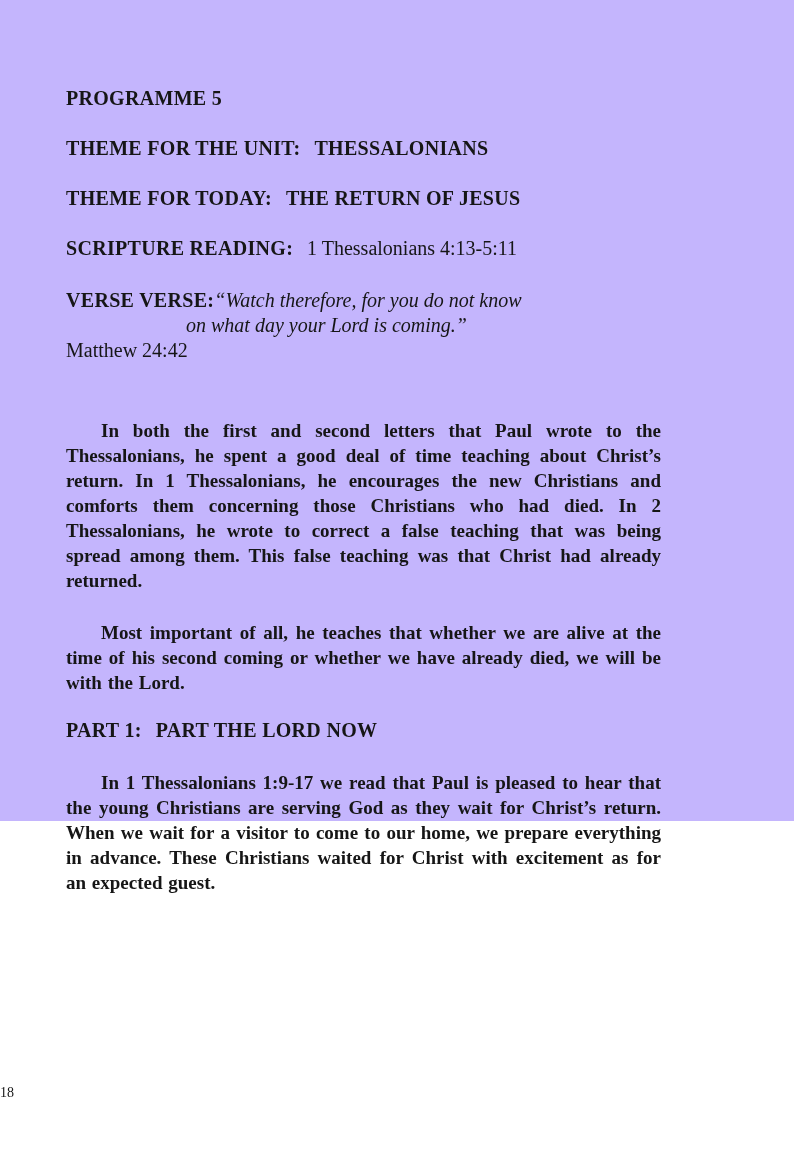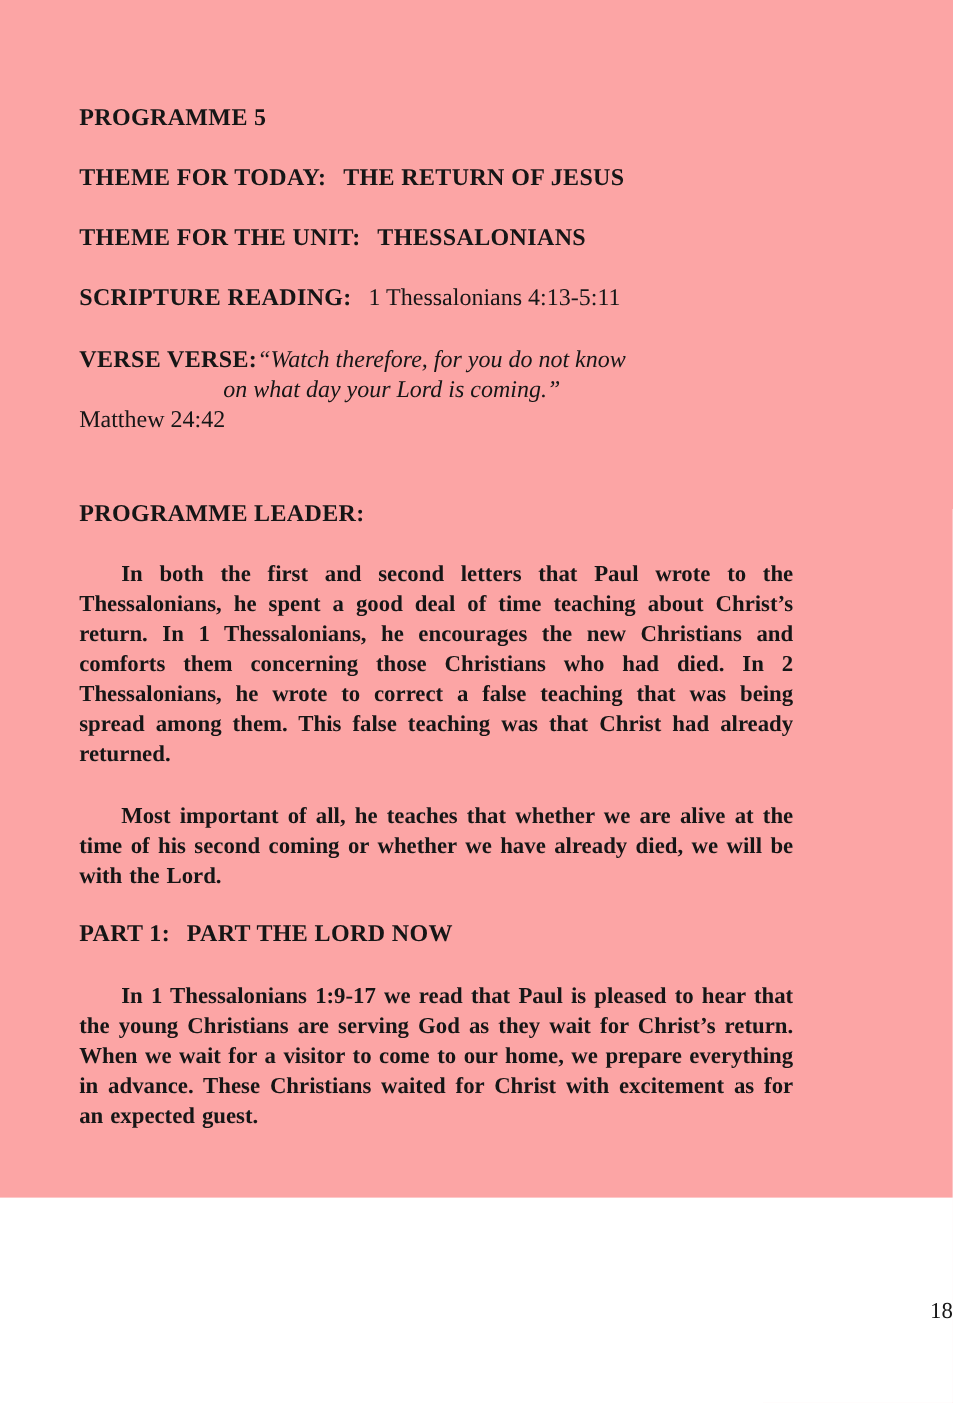--- a/index.html
+++ b/index.html
@@ -6,22 +6,22 @@
     margin: 0;
     padding: 0;
     width: 794px;
     height: 1169px;
     background: #ffffff;
     overflow: hidden;
   }
   .page {
     position: relative;
     width: 794px;
-    height: 998px;
-    background: #fca5a5;
+    height: 821px;
+    background: #c4b5fd;
     font-family: "Liberation Serif", serif;
     color: #161616;
   }
   .content {
     position: absolute;
     left: 66px;
     top: 88px;
     width: 595px;
   }
   .head-line {
@@ -73,58 +73,55 @@
     letter-spacing: 0.3px;
     margin: 0 0 30px 0;
     white-space: nowrap;
   }
   .part-heading .value { margin-left: 14px; }
   .page-footer {
     position: absolute;
     left: 0;
     top: 1080px;
     width: 794px;
-    text-align: right;
-    font-size: 19px;
+    text-align: left;
+    font-size: 14px;
     line-height: 25px;
   }
 </style>
 </head>
 <body>
 
 <div class="page">
   <div class="content">
 
     <div class="head-line">
       <span>PROGRAMME 5</span>
     </div>
 
     <div class="head-line">
-      <span>THEME FOR TODAY:</span><span class="value">THE RETURN OF JESUS</span>
+      <span>THEME FOR THE UNIT:</span><span class="value">THESSALONIANS</span>
     </div>
 
     <div class="head-line">
-      <span>THEME FOR THE UNIT:</span><span class="value">THESSALONIANS</span>
+      <span>THEME FOR TODAY:</span><span class="value">THE RETURN OF JESUS</span>
     </div>
 
     <div class="head-line">
       <span>SCRIPTURE READING:</span><span class="value-regular">1 Thessalonians 4:13-5:11</span>
     </div>
 
     <div class="mem-block">
       <div class="mem-line1">
         <span class="mem-label">VERSE VERSE:</span><span class="mem-quote">“Watch therefore, for you do not know</span>
       </div>
       <div class="mem-line2">on what day your Lord is coming.”</div>
       <div class="mem-ref">Matthew 24:42</div>
     </div>
 
-    <div class="section-heading">
-      <span>PROGRAMME LEADER:</span>
-    </div>
 
     <p class="body-para">In both the first and second letters that Paul wrote to the Thessalonians, he spent a good deal of time teaching about Christ’s return. In 1 Thessalonians, he encourages the new Christians and comforts them concerning those Christians who had died. In 2 Thessalonians, he wrote to correct a false teaching that was being spread among them. This false teaching was that Christ had already returned.</p>
 
     <p class="body-para tight">Most important of all, he teaches that whether we are alive at the time of his second coming or whether we have already died, we will be with the Lord.</p>
 
     <div class="part-heading">
       <span>PART 1:</span><span class="value">PART THE LORD NOW</span>
     </div>
 
     <p class="body-para tight">In 1 Thessalonians 1:9-17 we read that Paul is pleased to hear that the young Christians are serving God as they wait for Christ’s return. When we wait for a visitor to come to our home, we prepare everything in advance. These Christians waited for Christ with excitement as for an expected guest.</p>

